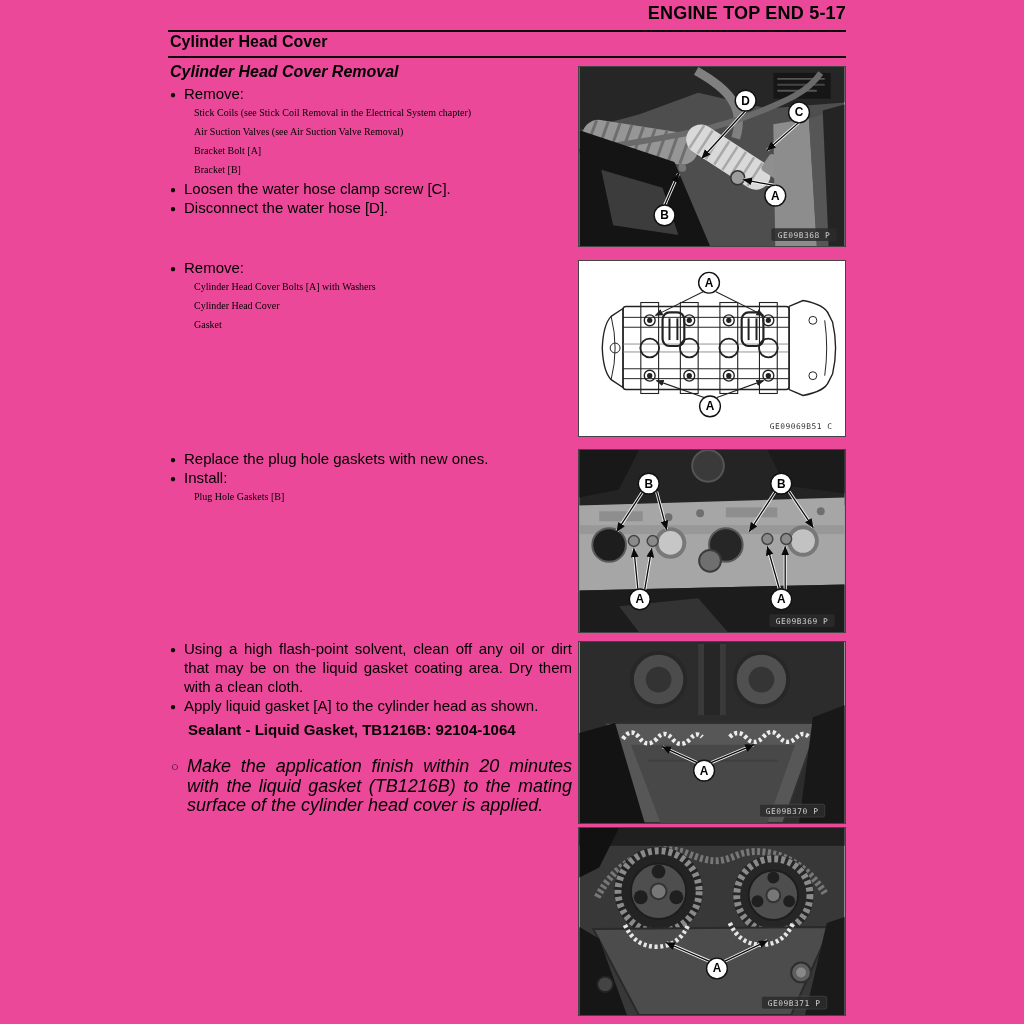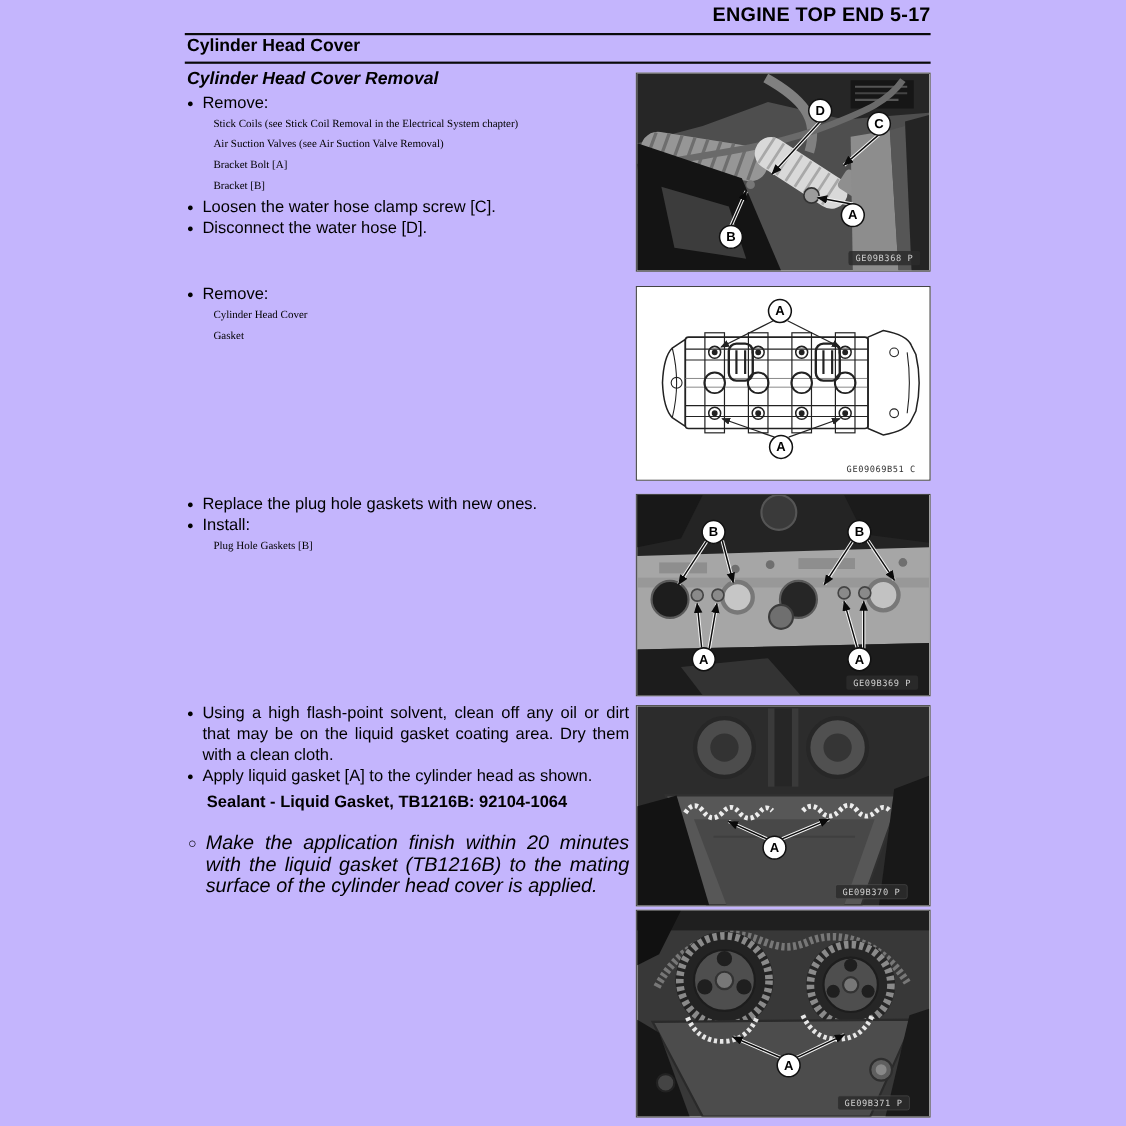--- a/index.html
+++ b/index.html
@@ -1,16 +1,16 @@
 <!DOCTYPE html>
 <html><head>
 <meta charset="utf-8">
 <style>
   html,body{margin:0;padding:0;background:#e8e8e8;}
-  .page{position:relative;width:1024px;height:1024px;background:#c4b5fd;margin:0 auto;
+  .page{position:relative;width:1024px;height:1024px;background:#ec4899;margin:0 auto;
         font-family:"Liberation Sans",sans-serif;color:#000;overflow:hidden;}
 
   
   .header-title{position:absolute;top:3px;right:178px;font-size:18px;font-weight:bold;letter-spacing:.2px;}
   .rule{position:absolute;left:168px;width:678px;height:2px;background:#0a0a0a;}
   .rule-top{top:30px;}
   .rule-section{top:56px;}
   .section-title{position:absolute;left:170px;top:33px;margin:0;font-size:16px;font-weight:bold;}
 
   
@@ -57,20 +57,21 @@
       <div class="subitem">Stick Coils (see Stick Coil Removal in the Electrical System chapter)</div>
       <div class="subitem">Air Suction Valves (see Air Suction Valve Removal)</div>
       <div class="subitem">Bracket Bolt [A]</div>
       <div class="subitem">Bracket [B]</div>
       <div class="bullet">Loosen the water hose clamp screw [C].</div>
       <div class="bullet">Disconnect the water hose [D].</div>
     </section>
 
     <section class="block" style="top:258px">
       <div class="bullet">Remove:</div>
+      <div class="subitem">Cylinder Head Cover Bolts [A] with Washers</div>
       <div class="subitem">Cylinder Head Cover</div>
       <div class="subitem">Gasket</div>
     </section>
 
     <section class="block" style="top:449px">
       <div class="bullet">Replace the plug hole gaskets with new ones.</div>
       <div class="bullet">Install:</div>
       <div class="subitem">Plug Hole Gaskets [B]</div>
     </section>
 

